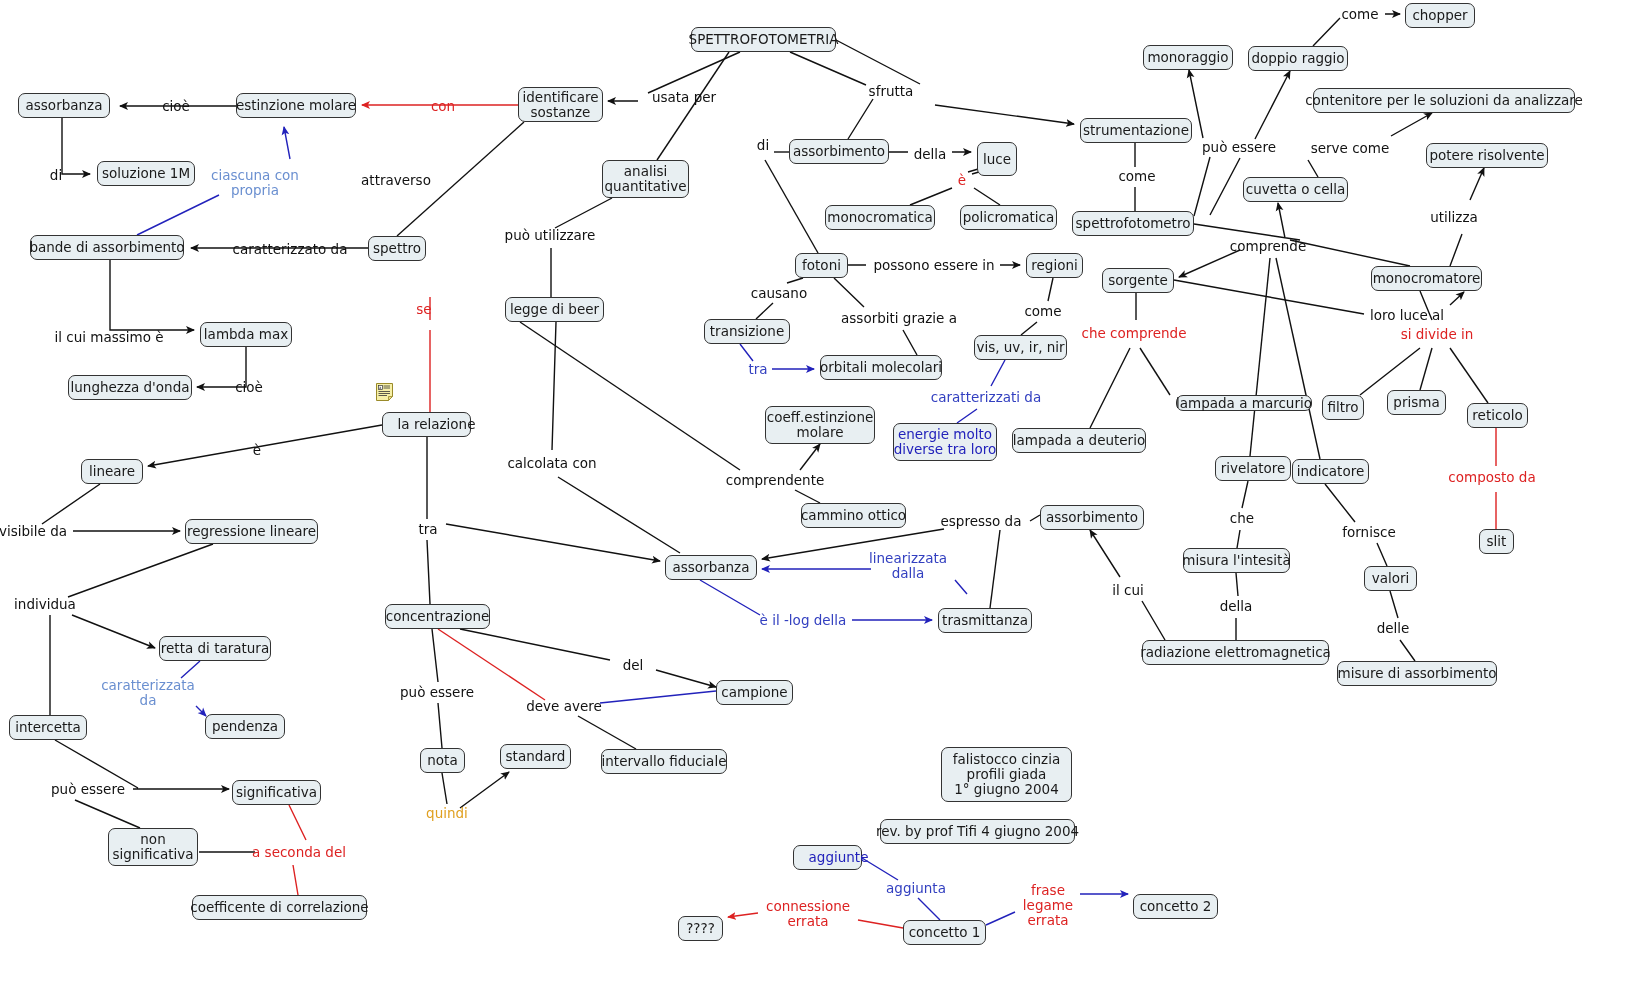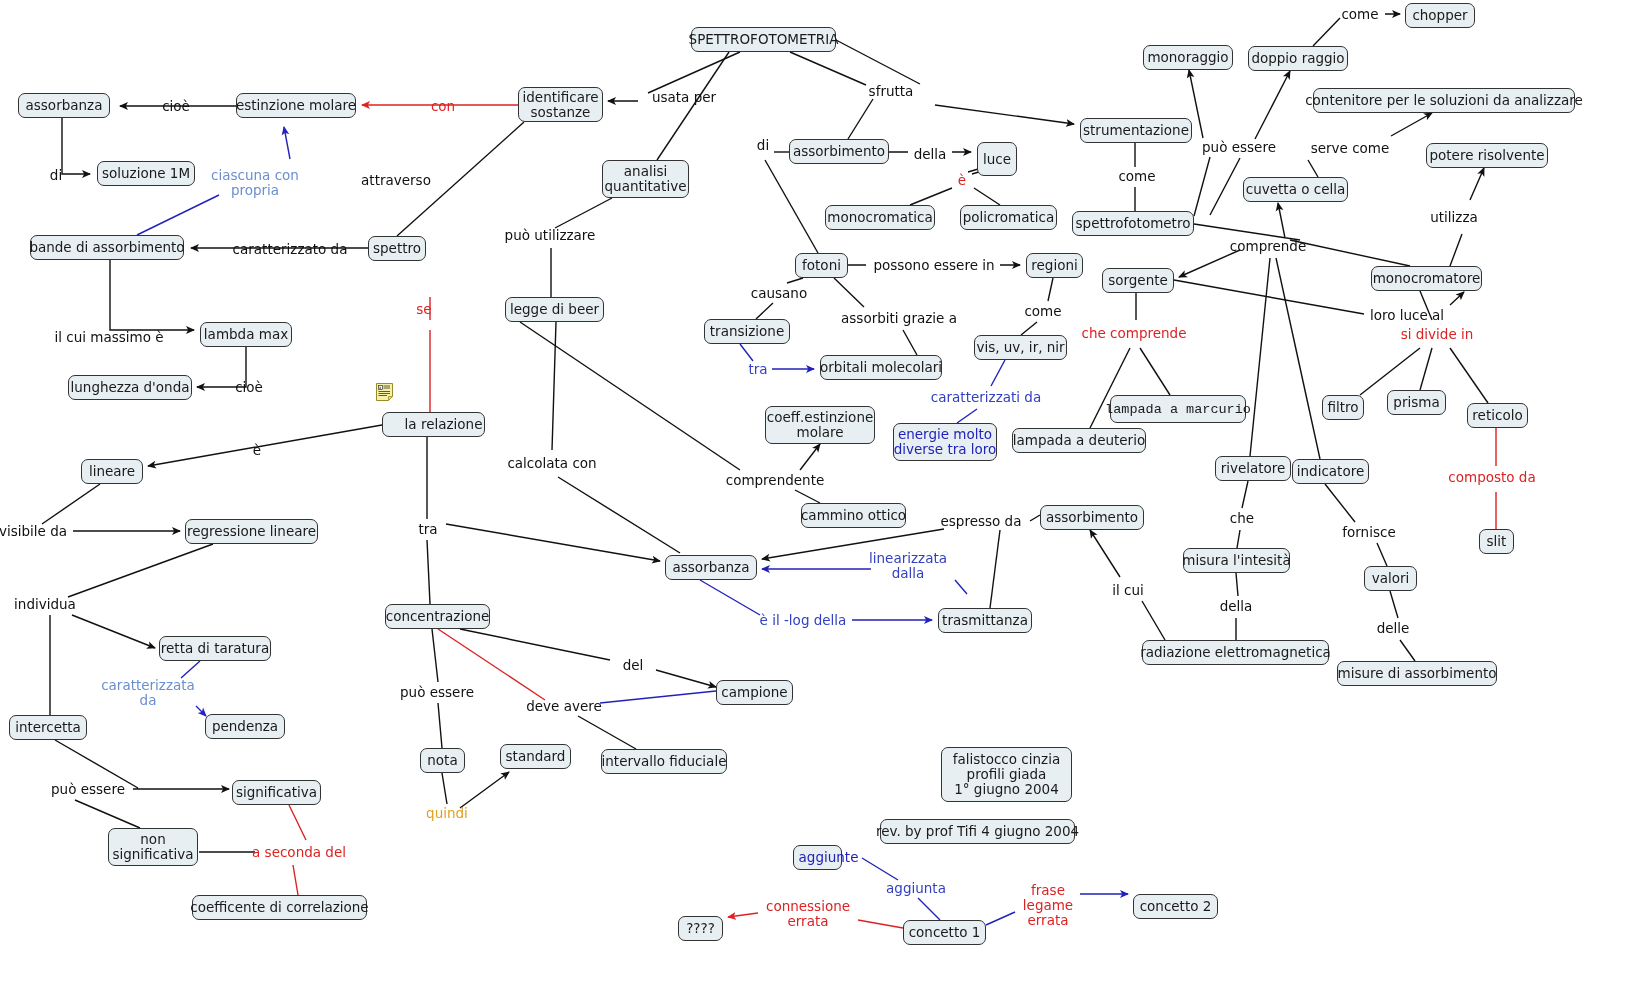--- a/index.html
+++ b/index.html
@@ -176,21 +176,21 @@
       <div class="node" style="left: 236px; top: 93px; width: 120px; height: 25px;"><span>estinzione molare</span></div>
       <div class="node" style="left: 18px; top: 93px; width: 92px; height: 25px;"><span>assorbanza</span></div>
       <div class="node" style="left: 97px; top: 161px; width: 98px; height: 25px;"><span>soluzione 1M</span></div>
       <div class="node" style="left: 30px; top: 235px; width: 154px; height: 25px;"><span>bande di assorbimento</span></div>
       <div class="node" style="left: 368px; top: 236px; width: 58px; height: 25px;"><span>spettro</span></div>
       <div class="node" style="left: 200px; top: 322px; width: 92px; height: 25px;"><span>lambda max</span></div>
       <div class="node" style="left: 68px; top: 375px; width: 124px; height: 25px;"><span>lunghezza d'onda</span></div>
       <div class="node" style="left: 602px; top: 160px; width: 87px; height: 38px;"><span>analisi
 quantitative</span></div>
       <div class="node" style="left: 505px; top: 297px; width: 99px; height: 25px;"><span>legge di beer</span></div>
-      <div class="node" style="left: 382px; top: 412px; width: 103px; height: 25px; padding-left: 26px;"><span>la relazione</span></div>
+      <div class="node" style="left: 382px; top: 412px; width: 89px; height: 25px; padding-left: 26px;"><span>la relazione</span></div>
       <div class="node" style="left: 81px; top: 459px; width: 62px; height: 25px;"><span>lineare</span></div>
       <div class="node" style="left: 185px; top: 519px; width: 133px; height: 25px;"><span>regressione lineare</span></div>
       <div class="node" style="left: 159px; top: 636px; width: 112px; height: 25px;"><span>retta di taratura</span></div>
       <div class="node" style="left: 205px; top: 714px; width: 80px; height: 25px;"><span>pendenza</span></div>
       <div class="node" style="left: 9px; top: 715px; width: 78px; height: 25px;"><span>intercetta</span></div>
       <div class="node" style="left: 232px; top: 780px; width: 89px; height: 25px;"><span>significativa</span></div>
       <div class="node" style="left: 108px; top: 828px; width: 90px; height: 38px;"><span>non
 significativa</span></div>
       <div class="node" style="left: 192px; top: 895px; width: 175px; height: 25px;"><span>coefficente di correlazione</span></div>
       <div class="node" style="left: 385px; top: 604px; width: 105px; height: 25px;"><span>concentrazione</span></div>
@@ -218,37 +218,37 @@
       <div class="node" style="left: 1080px; top: 118px; width: 112px; height: 25px;"><span>strumentazione</span></div>
       <div class="node" style="left: 1143px; top: 45px; width: 90px; height: 25px;"><span>monoraggio</span></div>
       <div class="node" style="left: 1248px; top: 46px; width: 100px; height: 25px;"><span>doppio raggio</span></div>
       <div class="node" style="left: 1405px; top: 3px; width: 70px; height: 25px;"><span>chopper</span></div>
       <div class="node" style="left: 1072px; top: 211px; width: 122px; height: 25px;"><span>spettrofotometro</span></div>
       <div class="node" style="left: 1243px; top: 177px; width: 105px; height: 25px;"><span>cuvetta o cella</span></div>
       <div class="node" style="left: 1313px; top: 88px; width: 262px; height: 25px;"><span>contenitore per le soluzioni da analizzare</span></div>
       <div class="node" style="left: 1426px; top: 143px; width: 122px; height: 25px;"><span>potere risolvente</span></div>
       <div class="node" style="left: 1371px; top: 266px; width: 111px; height: 25px;"><span>monocromatore</span></div>
       <div class="node" style="left: 1102px; top: 268px; width: 72px; height: 25px;"><span>sorgente</span></div>
-      <div class="node" style="left: 1110px; top: 395px; width: 136px; height: 28px; font-family: Liberation Mono, monospace;"><span>lampada a marcurio</span></div>
+      <div class="node" style="left: 1176px; top: 395px; width: 136px; height: 16px;"><span>lampada a marcurio</span></div>
       <div class="node" style="left: 1012px; top: 428px; width: 134px; height: 25px;"><span>lampada a deuterio</span></div>
       <div class="node" style="left: 1322px; top: 395px; width: 42px; height: 25px;"><span>filtro</span></div>
       <div class="node" style="left: 1387px; top: 390px; width: 59px; height: 25px;"><span>prisma</span></div>
       <div class="node" style="left: 1467px; top: 403px; width: 61px; height: 25px;"><span>reticolo</span></div>
       <div class="node" style="left: 1479px; top: 529px; width: 35px; height: 25px;"><span>slit</span></div>
       <div class="node" style="left: 1215px; top: 456px; width: 76px; height: 25px;"><span>rivelatore</span></div>
       <div class="node" style="left: 1292px; top: 459px; width: 77px; height: 25px;"><span>indicatore</span></div>
       <div class="node" style="left: 1183px; top: 548px; width: 107px; height: 25px;"><span>misura l'intesità</span></div>
       <div class="node" style="left: 1142px; top: 640px; width: 187px; height: 25px;"><span>radiazione elettromagnetica</span></div>
       <div class="node" style="left: 1364px; top: 566px; width: 53px; height: 25px; text-align: center;"><span>valori</span></div>
       <div class="node" style="left: 1337px; top: 661px; width: 160px; height: 25px;"><span>misure di assorbimento</span></div>
       <div class="node" style="left: 941px; top: 747px; width: 131px; height: 55px;"><span>falistocco cinzia
 profili giada
 1° giugno 2004</span></div>
       <div class="node" style="left: 880px; top: 819px; width: 195px; height: 25px;"><span>rev. by prof Tifi 4 giugno 2004</span></div>
-      <div class="node blue-node" style="left: 793px; top: 845px; width: 49px; height: 25px; padding-left: 28px;"><span>aggiunte</span></div>
+      <div class="node blue-node" style="left: 793px; top: 845px; width: 69px; height: 25px; padding-left: 28px;"><span>aggiunte</span></div>
       <div class="node" style="left: 903px; top: 920px; width: 83px; height: 25px;"><span>concetto 1</span></div>
       <div class="node" style="left: 1133px; top: 894px; width: 85px; height: 25px;"><span>concetto 2</span></div>
       <div class="node" style="left: 678px; top: 916px; width: 45px; height: 25px;"><span>????</span></div>
     </div>
   <div id="label-layer">
       <div class="edge-label " style="left: 176px; top: 106px;">cioè</div>
       <div class="edge-label red" style="left: 443px; top: 106px;">con</div>
       <div class="edge-label " style="left: 56px; top: 175px;">di</div>
       <div class="edge-label lightblue" style="left: 255px; top: 183px;">ciascuna con
 propria</div>

